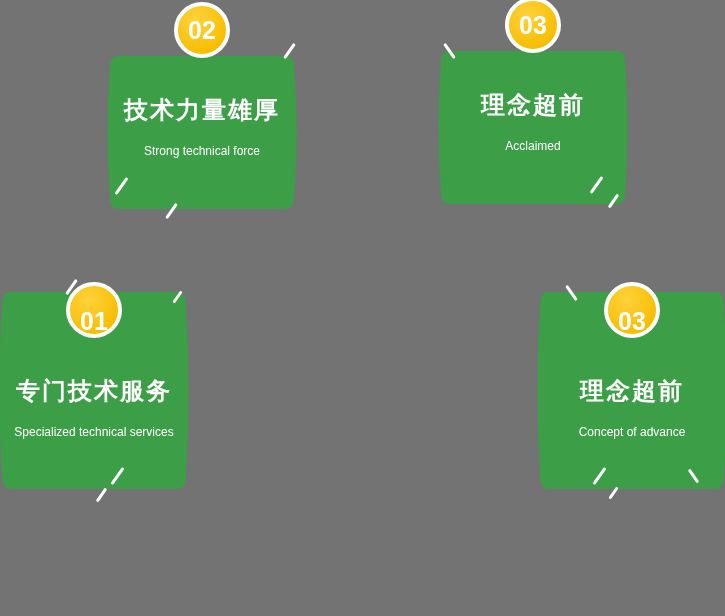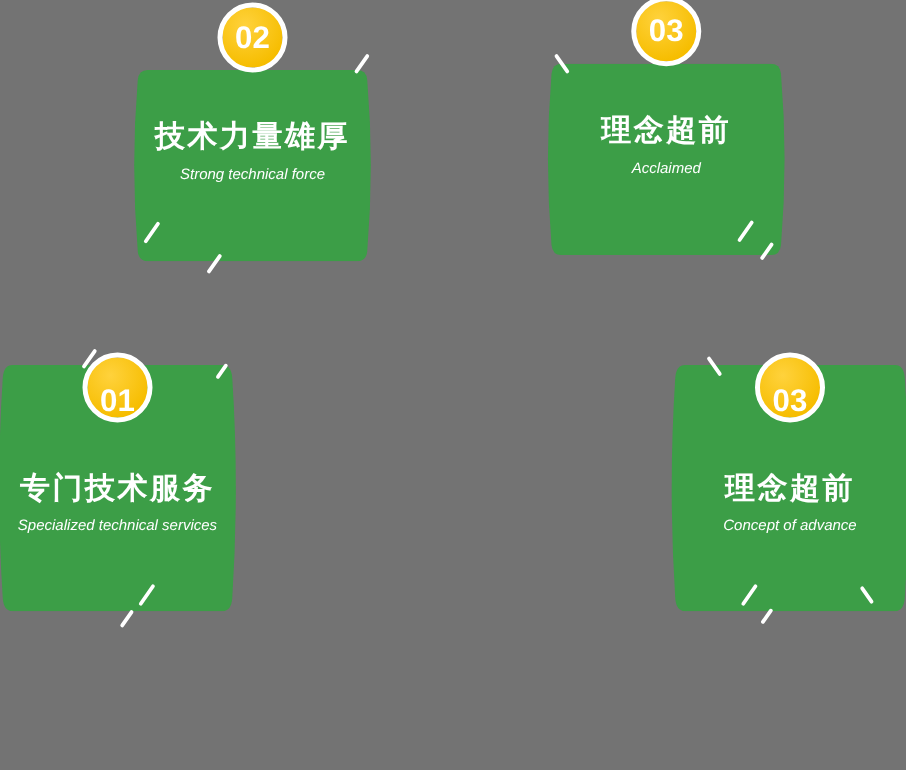--- a/index.html
+++ b/index.html
@@ -23,21 +23,21 @@
   .badge-num{color:#ffffff;font-size:25px;font-weight:bold;line-height:1;}
   .card.top .badge{top:-54px;}
   .card.bottom .badge{top:-10px;align-items:flex-end;}
   .card-text{
     position:absolute;left:0;width:100%;
     text-align:center;color:#ffffff;z-index:2;
   }
   .card.top .card-text{top:40px;}
   .card.bottom .card-text{top:85px;}
   .card-title{font-size:24px;font-weight:bold;letter-spacing:2px;line-height:28px;}
-  .card-subtitle{font-size:12px;font-weight:normal;margin-top:8px;line-height:14px;font-style:italic;}
+  .card-subtitle{font-size:12px;font-weight:normal;margin-top:20px;line-height:14px;}
   .spark{
     position:absolute;width:3px;background:#ffffff;border-radius:2px;z-index:4;
   }
 </style>
 </head>
 <body>
 
 <div id="page">
 
   <div class="card top" style="left:106px;top:56px;width:192px;height:153px;">

